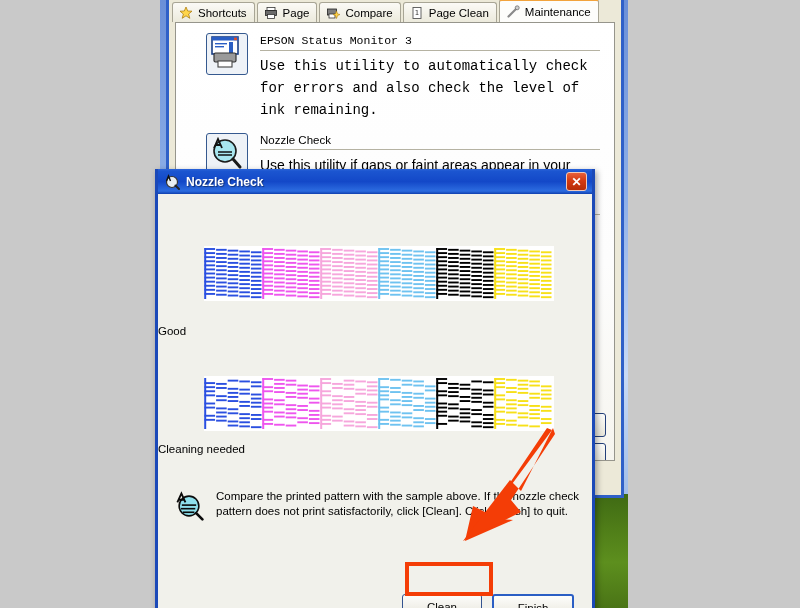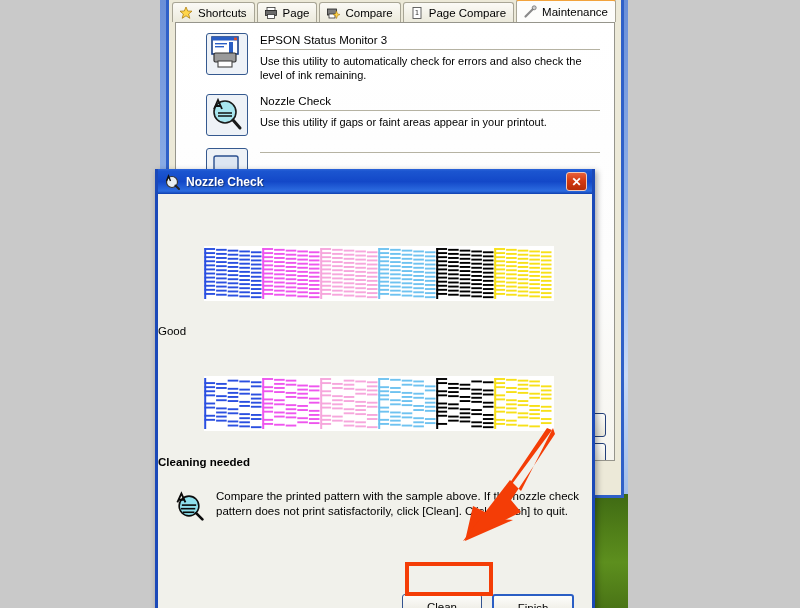--- a/index.html
+++ b/index.html
@@ -60,21 +60,21 @@
   }
   .util-row { display:flex; gap:12px; padding:8px 14px 0 30px; }
   .util-icon {
     width:40px; height:40px; flex:0 0 auto;
     background:#eef2f7; border:1px solid #35598f; border-radius:3px;
     position:relative; overflow:hidden;
   }
   .util-body { flex:1 1 auto; padding-top:1px; }
   .util-title { font-size:11.5px; color:#000; }
   .util-rule { height:1px; background:#b5b2a2; margin:3px 0 4px 0; }
-  .util-desc { font-size:11px; color:#000; line-height:14px; }
+  .util-desc { font-size:14px; color:#000; line-height:22px; }
 
   .panel-btn {
     position:absolute; right:8px; width:26px; height:22px;
     background:linear-gradient(180deg,#fcfcfa,#e8e6da);
     border:1px solid #24407a; border-radius:3px;
   }
 
   
   .dialog {
     position:absolute; left:155px; top:169px; width:440px; height:460px;
@@ -109,21 +109,21 @@
   .pattern-wrap { position:absolute; left:46px; width:350px; height:55px; background:#ffffff; }
   .pattern-wrap.good { top:52px; }
   .pattern-wrap.bad  { top:182px; }
   .pattern-cell { position:absolute; top:0; width:58px; height:55px; }
 
   .caption {
     position:absolute; left:0; width:100%; text-align:left;
     font-size:11.5px; color:#000;
   }
   .caption.good { top:131px; }
-  .caption.bad  { top:262px;font-weight:bold; }
+  .caption.bad  { top:249px; }
 
   .note {
     position:absolute; left:14px; top:295px; width:412px;
     display:flex; gap:10px; align-items:flex-start;
   }
   .note-ico { width:34px; height:34px; flex:0 0 auto; }
   .note-text { font-size:11.5px; color:#000; line-height:15px; flex:1 1 auto; }
 
   .btn-row { position:absolute; right:18px; top:400px; display:flex; gap:10px; }
   .btn {
@@ -188,38 +188,38 @@
         <span>Compare</span>
       </div>
 
       <div class="tab">
         <span class="tab-ico">
           <svg width="14" height="14" viewBox="0 0 14 14">
             <rect x="3" y="1.5" width="8" height="11" fill="#fff" stroke="#555" stroke-width="0.9"></rect>
             <text x="7" y="9" font-size="7" text-anchor="middle" fill="#333" font-family="DejaVu Sans">1</text>
           </svg>
         </span>
-        <span>Page Compare</span>
+        <span>Page Clean</span>
       </div>
 
       <div class="tab active">
         <span class="tab-ico">
           <svg width="14" height="14" viewBox="0 0 14 14">
             <line x1="2.5" y1="11.5" x2="11" y2="3" stroke="#8a8a8a" stroke-width="2.2" stroke-linecap="round"></line>
             <circle cx="11.2" cy="2.8" r="2" fill="#cfcfcf" stroke="#707070" stroke-width="0.8"></circle>
           </svg>
         </span>
         <span>Maintenance</span>
       </div>
 
     </div>
 
     <div class="panel">
 
-      <div class="util-row" style="padding-top:10px;">
+      <div class="util-row" style="padding-top:10px;font-family:Liberation Mono, monospace;">
         <div class="util-icon">
           <svg width="38" height="38" viewBox="0 0 38 38">
             <rect x="5" y="3" width="26" height="17" fill="#ffffff" stroke="#1a3f86" stroke-width="1.6"></rect>
             <rect x="5" y="3" width="26" height="3.5" fill="#2a5ec4"></rect>
             <rect x="27" y="3.6" width="3" height="2.6" fill="#d94f2a"></rect>
             <rect x="8" y="9" width="12" height="1.4" fill="#2a5ec4"></rect>
             <rect x="8" y="12" width="9" height="1.4" fill="#2a5ec4"></rect>
             <rect x="22" y="8" width="4" height="11" fill="#2a5ec4"></rect>
             <rect x="7" y="19" width="22" height="9" rx="1.5" fill="#9a9a9a" stroke="#333" stroke-width="1.2"></rect>
             <rect x="11" y="27" width="14" height="6" fill="#ffffff" stroke="#444" stroke-width="1.1"></rect>

